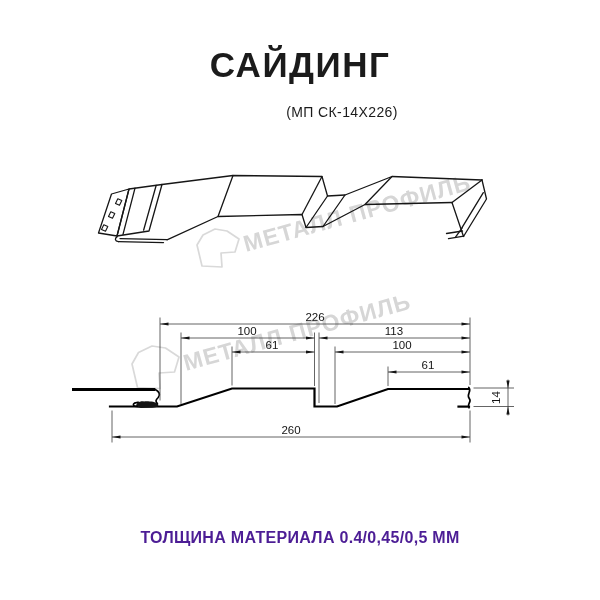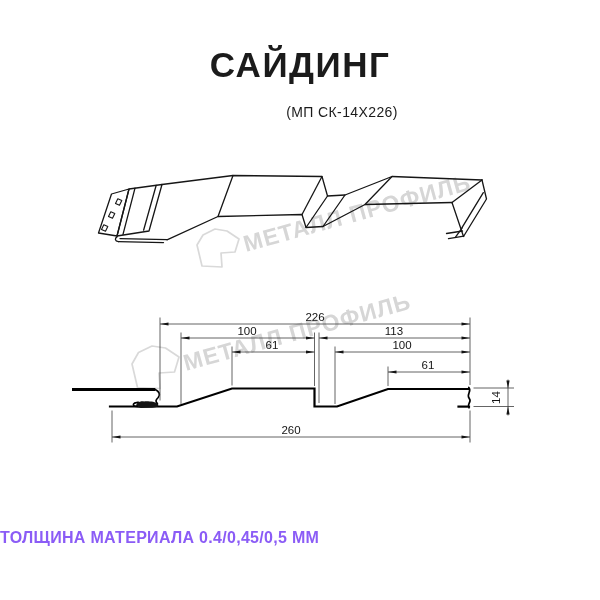--- a/index.html
+++ b/index.html
@@ -5,22 +5,22 @@
   html,body{margin:0;padding:0;}
   body{
     width:600px;height:600px;background:#ffffff;overflow:hidden;position:relative;
     font-family:"Liberation Sans",sans-serif;-webkit-font-smoothing:antialiased;
   }
   .page{position:absolute;inset:0;width:521px;height:600px;}
   .hdr{position:absolute;left:0;width:600px;text-align:center;color:#1b1b1b;line-height:1;}
   .hdr-title{top:47px;font-size:35px;font-weight:800;letter-spacing:1.5px;}
   .hdr-subtitle{top:86px;font-size:16px;font-weight:700;letter-spacing:1px;}
   .hdr-model{top:105px;font-size:14px;font-weight:400;letter-spacing:.4px;margin-left:42px;}
-  .footer-note{position:absolute;top:529px;left:0;width:600px;text-align:left;
-    font-size:16px;font-weight:700;letter-spacing:.3px;color:#8b5cf6;}
+  .footer-note{position:absolute;top:529px;left:0;width:600px;text-align:center;
+    font-size:16px;font-weight:700;letter-spacing:.3px;color:#4c1d95;}
   svg.drawing{position:absolute;left:0;top:0;width:600px;height:600px;display:block;}
   .dimtxt{font:11.5px "Liberation Sans",sans-serif;fill:#141414;}
   .wmtxt{font:bold 23px "Liberation Sans",sans-serif;fill:#d6d6d6;letter-spacing:1px;}
   .wmlogo{fill:none;stroke:#d9d9d9;stroke-width:1.7;stroke-linejoin:round;}
   .p3d{fill:none;stroke:#161616;stroke-width:1.3;stroke-linecap:round;stroke-linejoin:round;}
   .p3d-thin{fill:none;stroke:#161616;stroke-width:1.1;stroke-linejoin:round;}
   .prof{fill:none;stroke:#000;stroke-width:2.2;stroke-linecap:square;stroke-linejoin:miter;}
   .prof-heavy{fill:none;stroke:#000;stroke-width:3.2;stroke-linecap:butt;}
   .prof-med{fill:none;stroke:#000;stroke-width:1.7;stroke-linecap:round;}
   .ext{fill:none;stroke:#3d3d3d;stroke-width:.8;}

